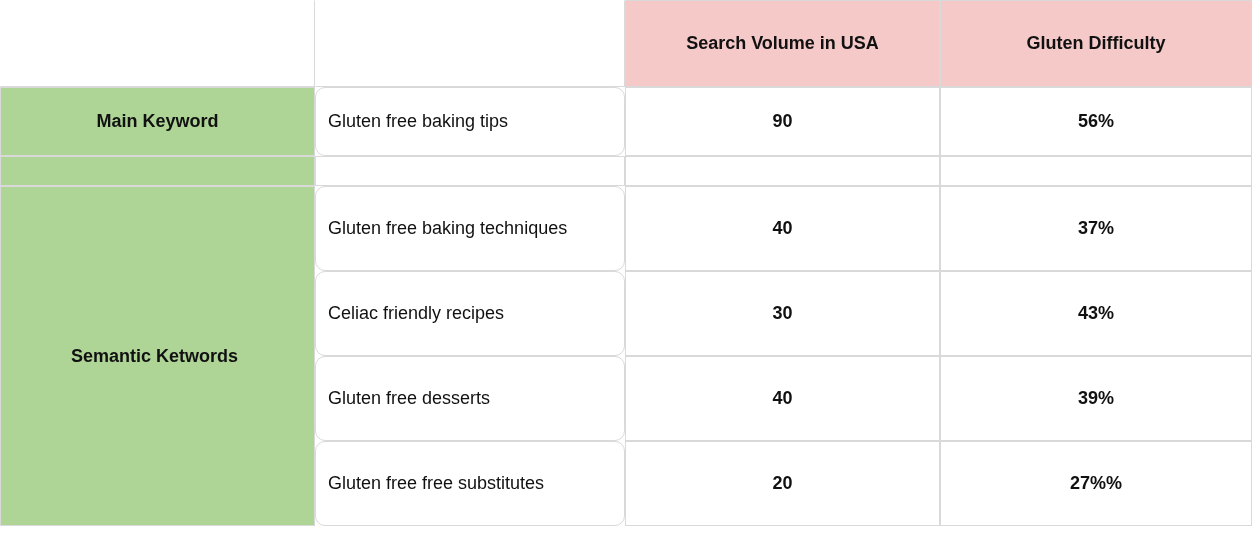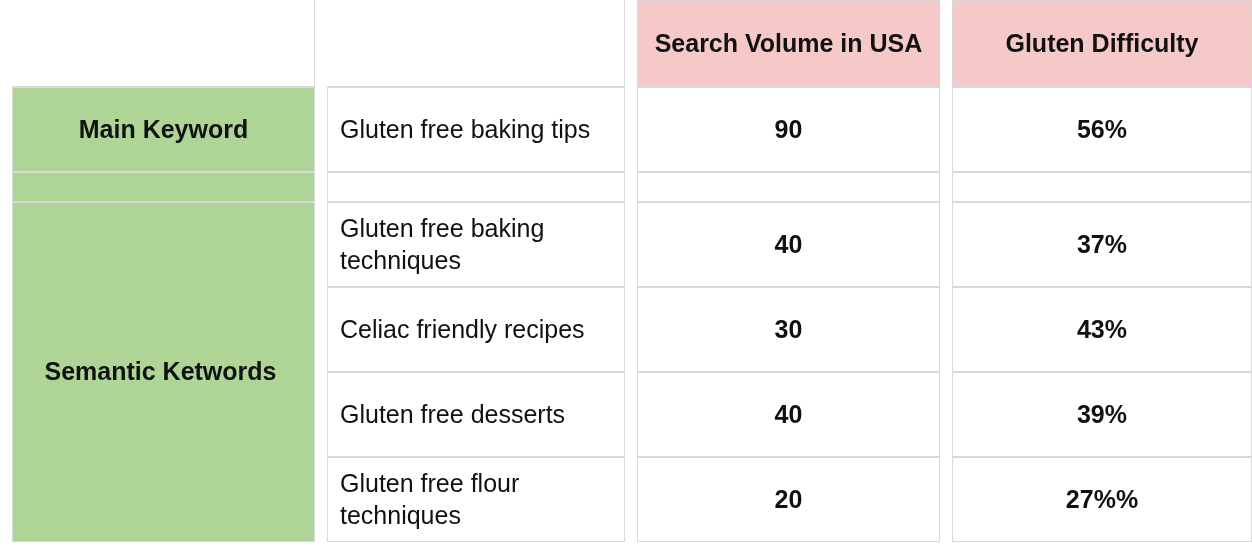--- a/index.html
+++ b/index.html
@@ -13,49 +13,48 @@
   .table {
     display: grid;
     grid-template-columns: 315px 310px 315px 312px;
     width: 1252px;
   }
   .cell {
     border: 1px solid #d9d9d9;
     display: flex;
     align-items: center;
     padding: 8px 12px;
-    font-size: 25px;
+    font-size: 18px;
     line-height: 1.25;
     background: #fff;
     color: #111;
-    margin-left: 12px;
   }
   .header-blank {
     background: #fff;
     height: 87px;
     border-color: transparent #d9d9d9 #d9d9d9 transparent;
   }
   .header-pink {
     background: #f6c9c9;
     font-weight: 700;
     justify-content: center;
     text-align: center;
     height: 87px;
   }
   .rowlabel {
     background: #aed596;
     font-weight: 700;
     justify-content: center;
     text-align: center;
   }
-  .kw-cell { padding-left: 12px; }
+  .kw-cell { padding-left: 12px; border-radius: 10px; }
   .num-cell { justify-content: center; font-weight: bold; }
   .spacer-row .cell { height: 30px; padding: 0; }
   .spacer-row .rowlabel { background: #aed596; }
-  .main-row .cell { height: 85px; }
+  .main-row .cell { height: 69px; }
   .data-row .cell { height: 85px; }
   .sem-label {
     grid-row: span 4;
     background: #aed596;
     font-weight: 700;
     justify-content: center;
     text-align: center;
     padding-left: 6px;
   }
 </style>
@@ -94,18 +93,18 @@
     <div class="cell kw-cell">Celiac friendly recipes</div>
     <div class="cell num-cell">30</div>
     <div class="cell num-cell">43%</div>
   </div>
   <div class="data-row" style="display:contents;">
     <div class="cell kw-cell">Gluten free desserts</div>
     <div class="cell num-cell">40</div>
     <div class="cell num-cell">39%</div>
   </div>
   <div class="data-row" style="display:contents;">
-    <div class="cell kw-cell">Gluten free flour techniques</div>
+    <div class="cell kw-cell">Gluten free free substitutes</div>
     <div class="cell num-cell">20</div>
     <div class="cell num-cell">27%%</div>
   </div>
 
 </div>
 
 </body></html>

